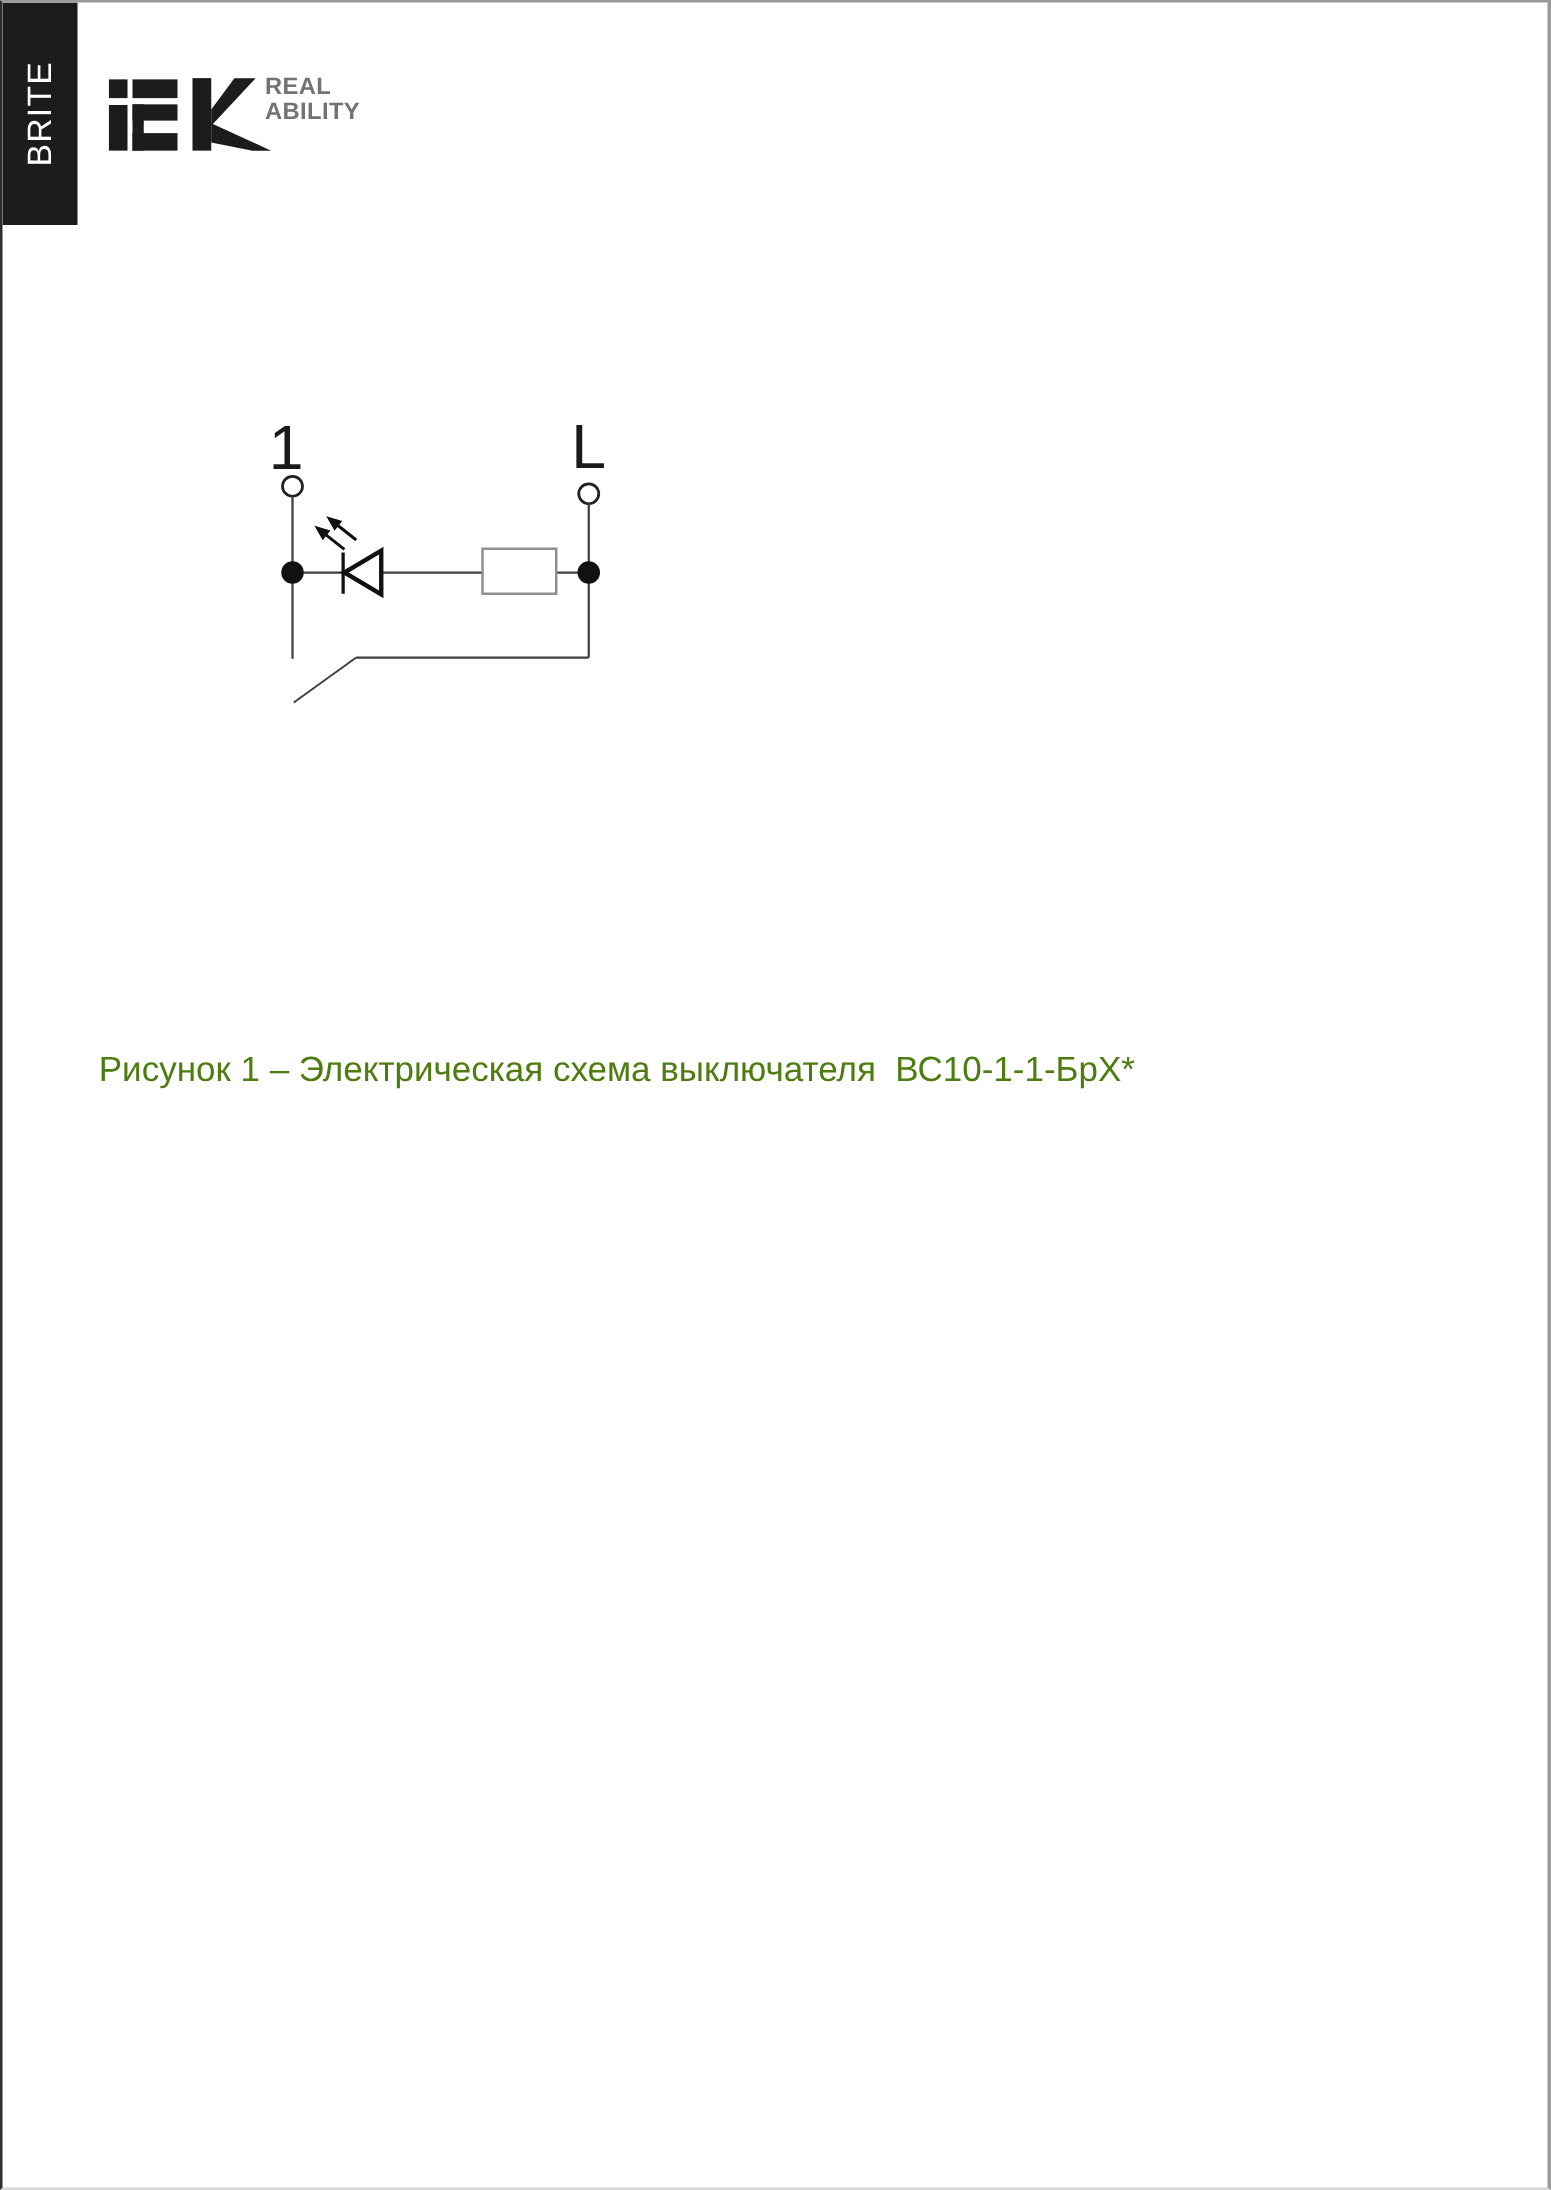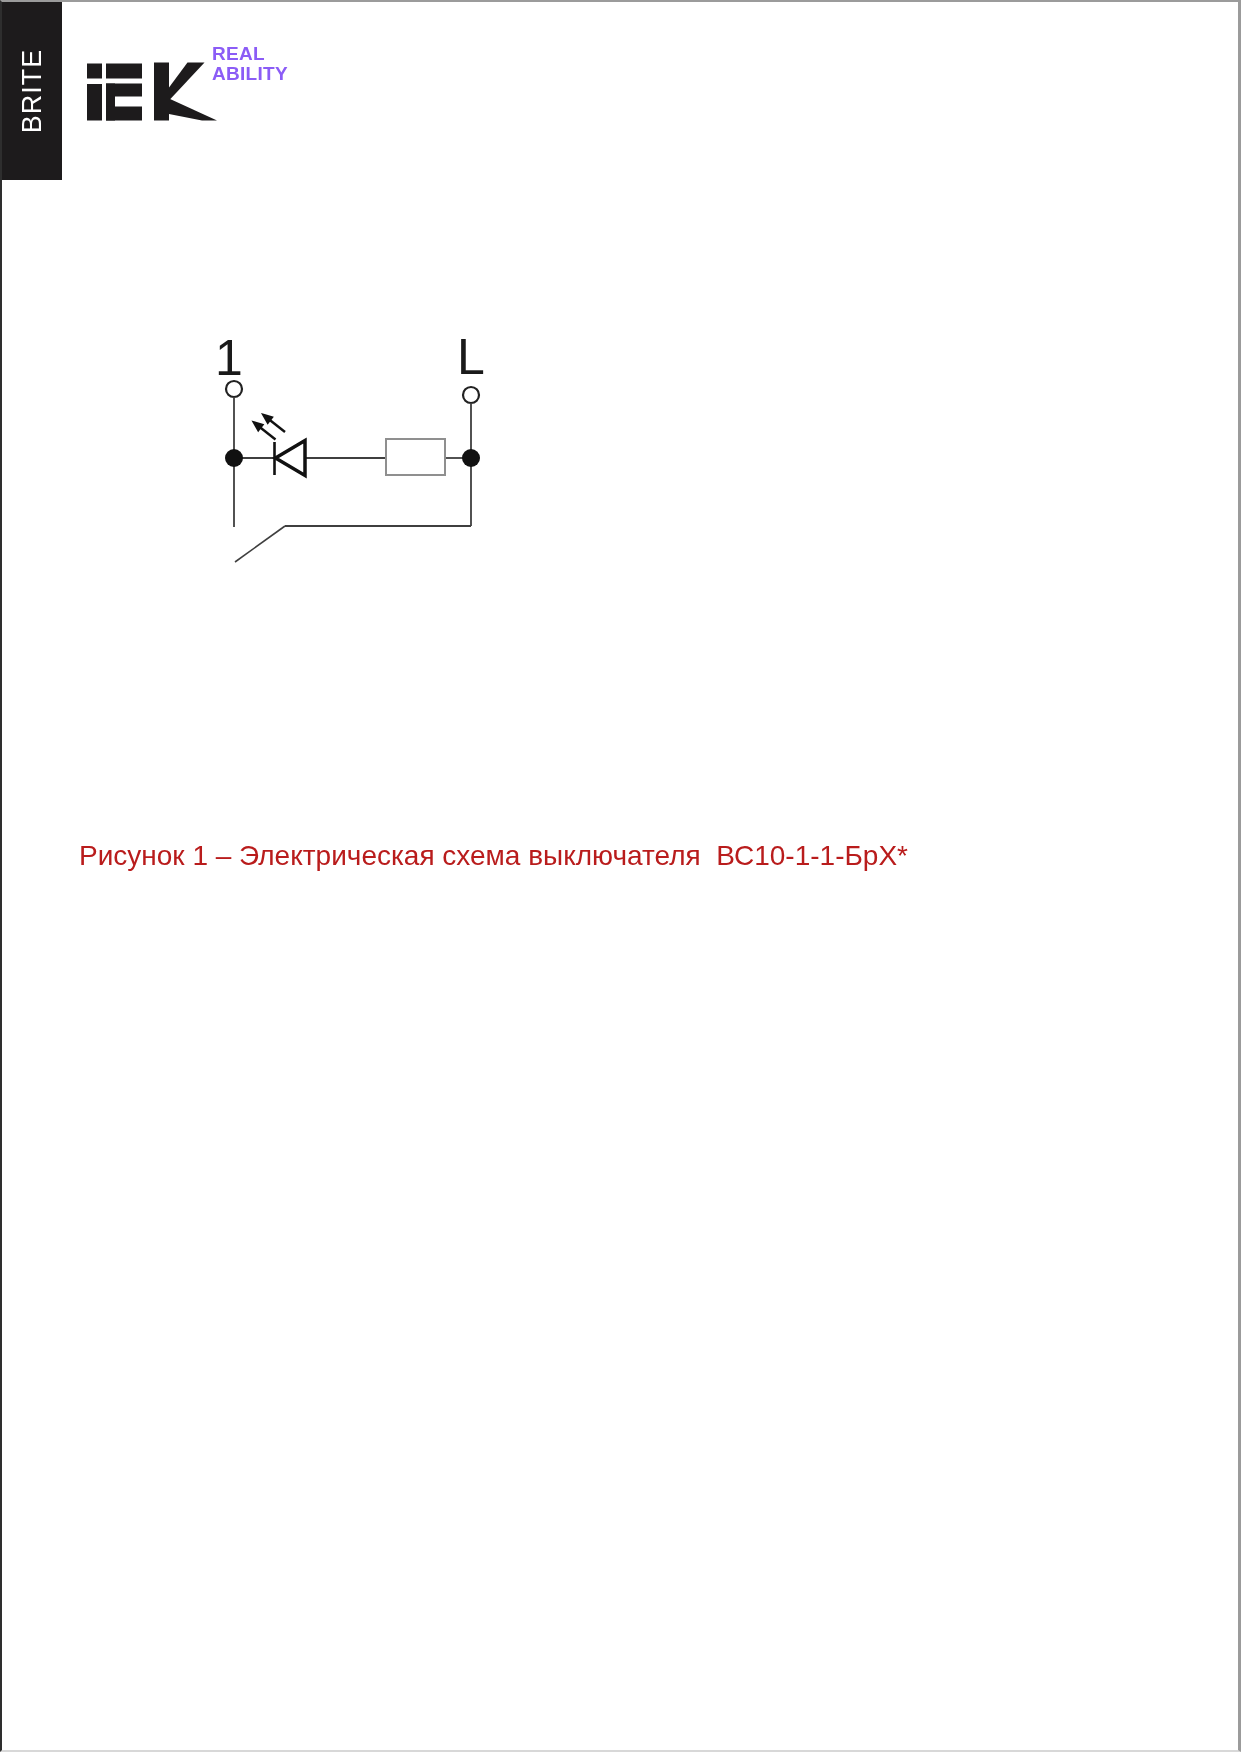--- a/index.html
+++ b/index.html
@@ -30,35 +30,35 @@
     line-height: 60px; text-align: center;
     color: #ffffff; font-size: 27px; letter-spacing: 1px;
     transform: rotate(-90deg) translateX(-178px);
     transform-origin: 0 0;
   }
   .iek-logo {
     position: absolute; left: 85px; top: 58px;
     width: 132px; height: 64px;
   }
   .tagline {
-    position: absolute; left: 210px; top: 42px;
-    color: #8b5cf6; font-size: 19px; font-weight: 700;
+    position: absolute; left: 210px; top: 58px;
+    color: #737373; font-size: 19px; font-weight: 700;
     line-height: 19.5px; letter-spacing: 0.3px;
   }
   .circuit {
     position: absolute; left: 150px; top: 280px;
     width: 420px; height: 340px;
   }
   .circuit text {
     font-family: "Liberation Sans", sans-serif;
     fill: #1a1a1a; font-size: 50px;
   }
   .caption {
     position: absolute; left: 77px; top: 838px;
-    color: #b91c1c; font-size: 28px;
+    color: #4d7c0f; font-size: 28px;
     white-space: pre;
   }
 </style>
 </head>
 <body>
 
 <div class="page">
 
   <div class="brite-bar">
     <div class="brite-text">BRITE</div>

